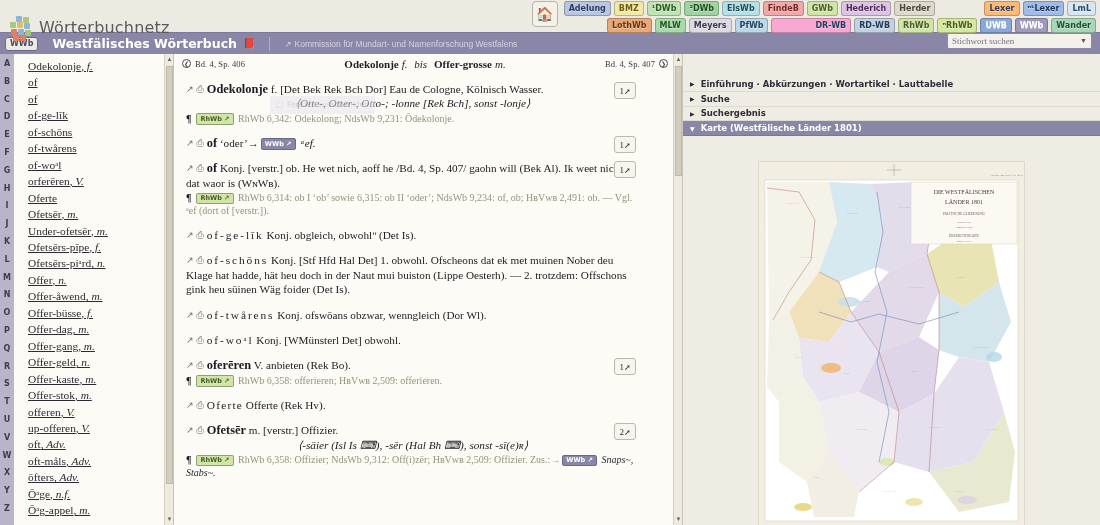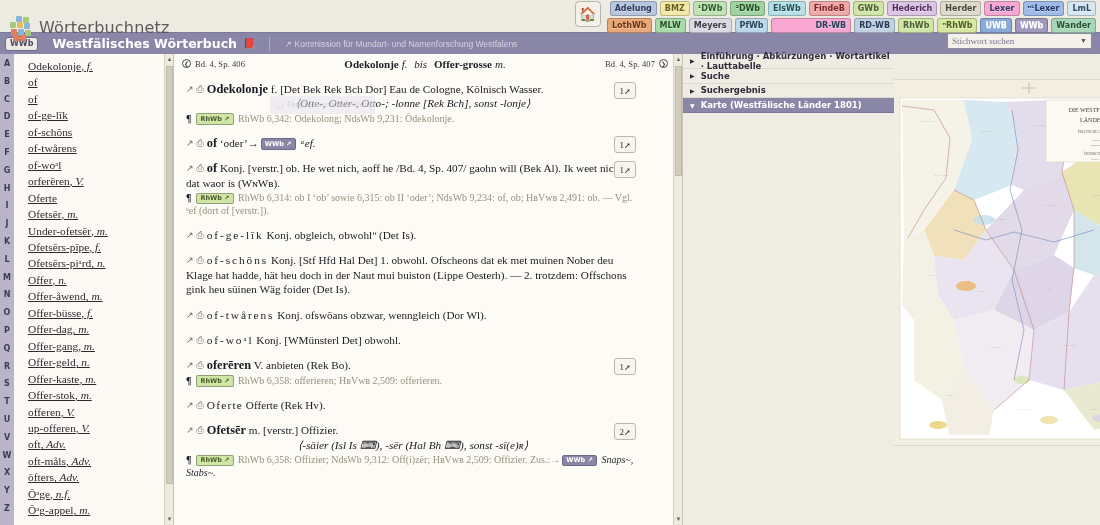--- a/index.html
+++ b/index.html
@@ -219,21 +219,21 @@
   .art-scroll .up, .art-scroll .dn {
     position: absolute; left: 0; width: 9px; height: 11px;
     font-size: 6px; text-align: center; color: #6b6658; line-height: 11px;
   }
   .art-scroll .up { top: 0; } .art-scroll .dn { bottom: 0; }
 
   
   .rightpanel {
     width: 417px; flex: 0 0 417px;
     background: #efece4;
-    display: flex; 
+    display: flex; flex-direction: column; margin-top: 23px;
   }
   .acc {
     height: 14.8px; display: flex; align-items: center;
     padding-left: 7px;
     font-size: 8.5px; font-weight: bold; color: #2f2c3c;
     font-family: "DejaVu Sans", sans-serif;
     border-bottom: 1px solid #dedacf;
     background: #efece4;
     cursor: pointer;
   }
@@ -276,21 +276,21 @@
       <div class="dict-row" id="drow1">
           <div class="dict-btn" style="background: rgb(185, 198, 224); color: rgb(43, 58, 92);">Adelung</div>
           <div class="dict-btn" style="background: rgb(242, 233, 168); color: rgb(107, 95, 22);">BMZ</div>
           <div class="dict-btn" style="background: rgb(191, 227, 180); color: rgb(45, 90, 40);">¹DWb</div>
           <div class="dict-btn" style="background: rgb(159, 212, 160); color: rgb(35, 77, 36);">²DWb</div>
           <div class="dict-btn" style="background: rgb(182, 224, 230); color: rgb(31, 77, 85);">ElsWb</div>
           <div class="dict-btn" style="background: rgb(240, 169, 169); color: rgb(122, 35, 35);">FindeB</div>
           <div class="dict-btn" style="background: rgb(207, 230, 166); color: rgb(76, 92, 46);">GWb</div>
           <div class="dict-btn" style="background: rgb(220, 197, 228); color: rgb(79, 42, 92);">Hederich</div>
           <div class="dict-btn" style="background: rgb(221, 217, 203); color: rgb(74, 70, 58);">Herder</div>
-          <div class="dict-btn" style="background: #f9a8d4; color: rgb(44, 58, 99);">Lexer</div>
+          <div class="dict-btn" style="background: #fdba74; color: rgb(44, 58, 99); margin-left: 46px;">Lexer</div>
           <div class="dict-btn" style="background: rgb(159, 187, 232); color: rgb(30, 52, 97);">ⁿᴸLexer</div>
           <div class="dict-btn" style="background: rgb(216, 230, 242); color: rgb(44, 74, 96);">LmL</div>
         </div>
       <div class="dict-row" id="drow2">
           <div class="dict-btn" style="background: rgb(232, 168, 120); color: rgb(107, 52, 16);">LothWb</div>
           <div class="dict-btn" style="background: rgb(168, 219, 168); color: rgb(39, 82, 39);">MLW</div>
           <div class="dict-btn" style="background: rgb(220, 218, 226); color: rgb(60, 58, 74);">Meyers</div>
           <div class="dict-btn" style="background: rgb(188, 215, 232); color: rgb(34, 69, 92);">PfWb</div>
           <div class="dict-btn" style="background: #f9a8d4; color: rgb(39, 64, 94); padding-left: 43px;">DR-WB</div>
           <div class="dict-btn" style="background: rgb(194, 210, 226); color: rgb(36, 60, 87);">RD-WB</div>

